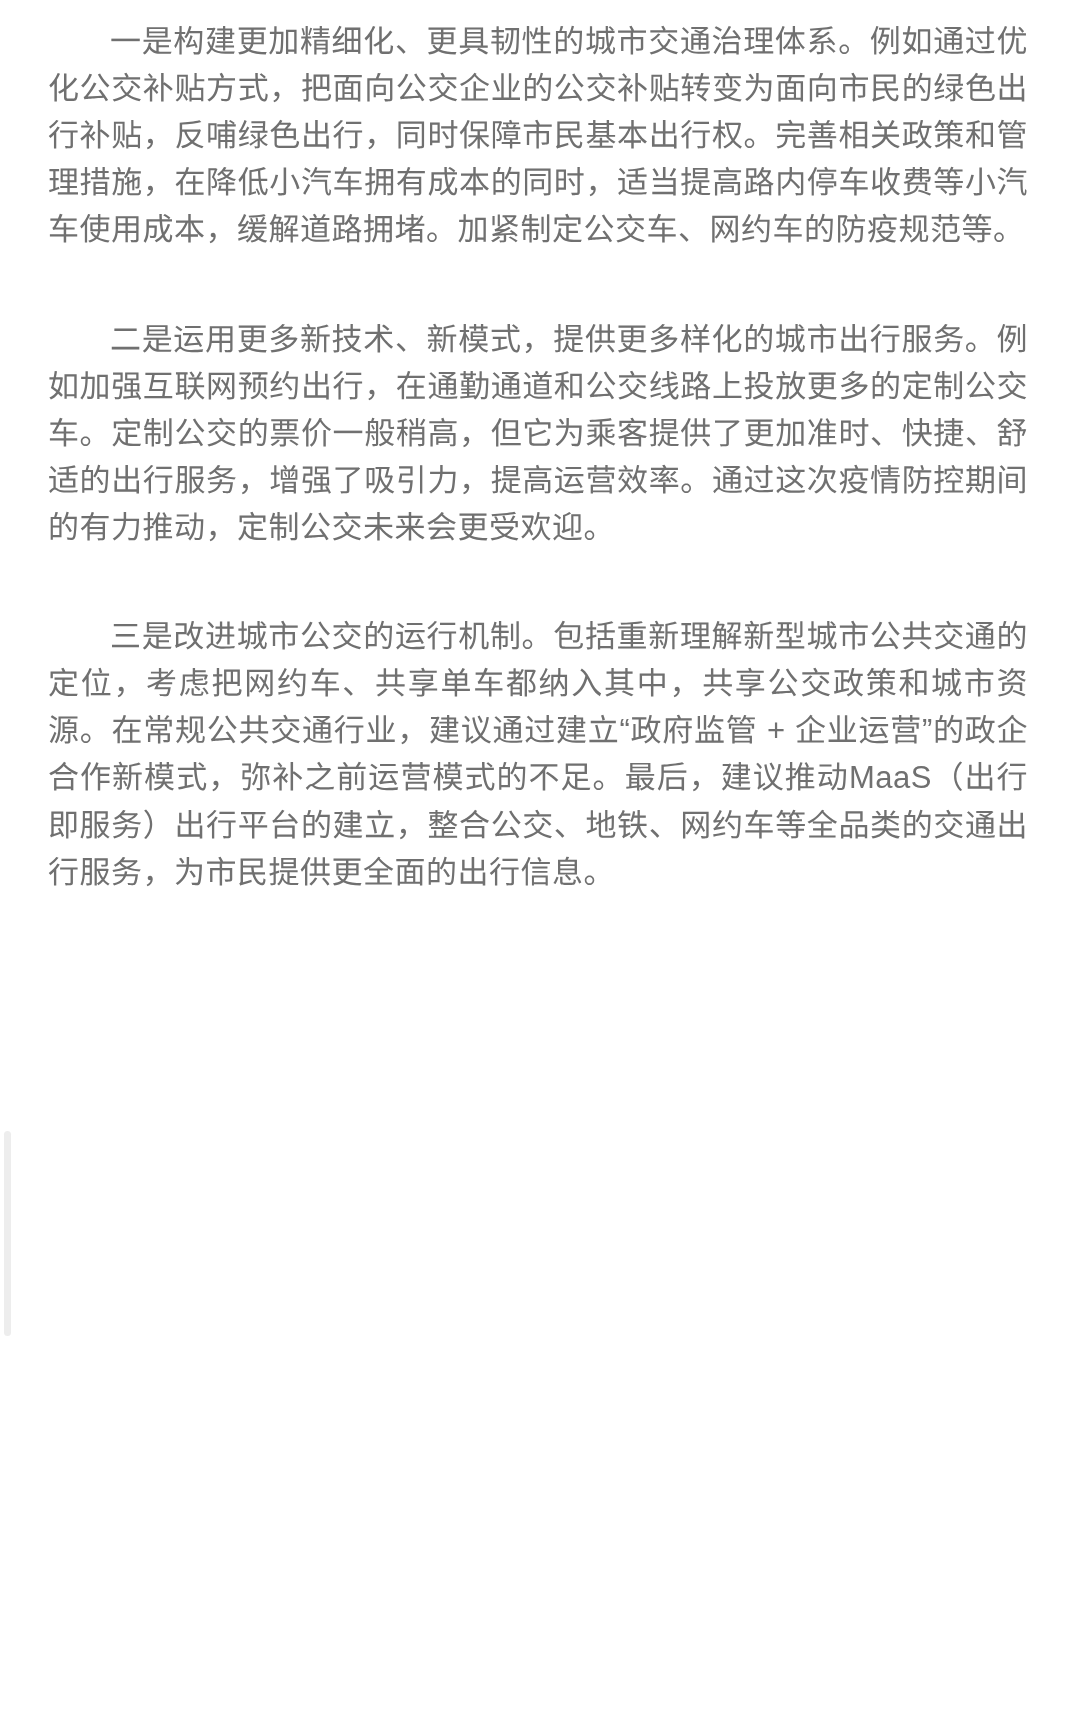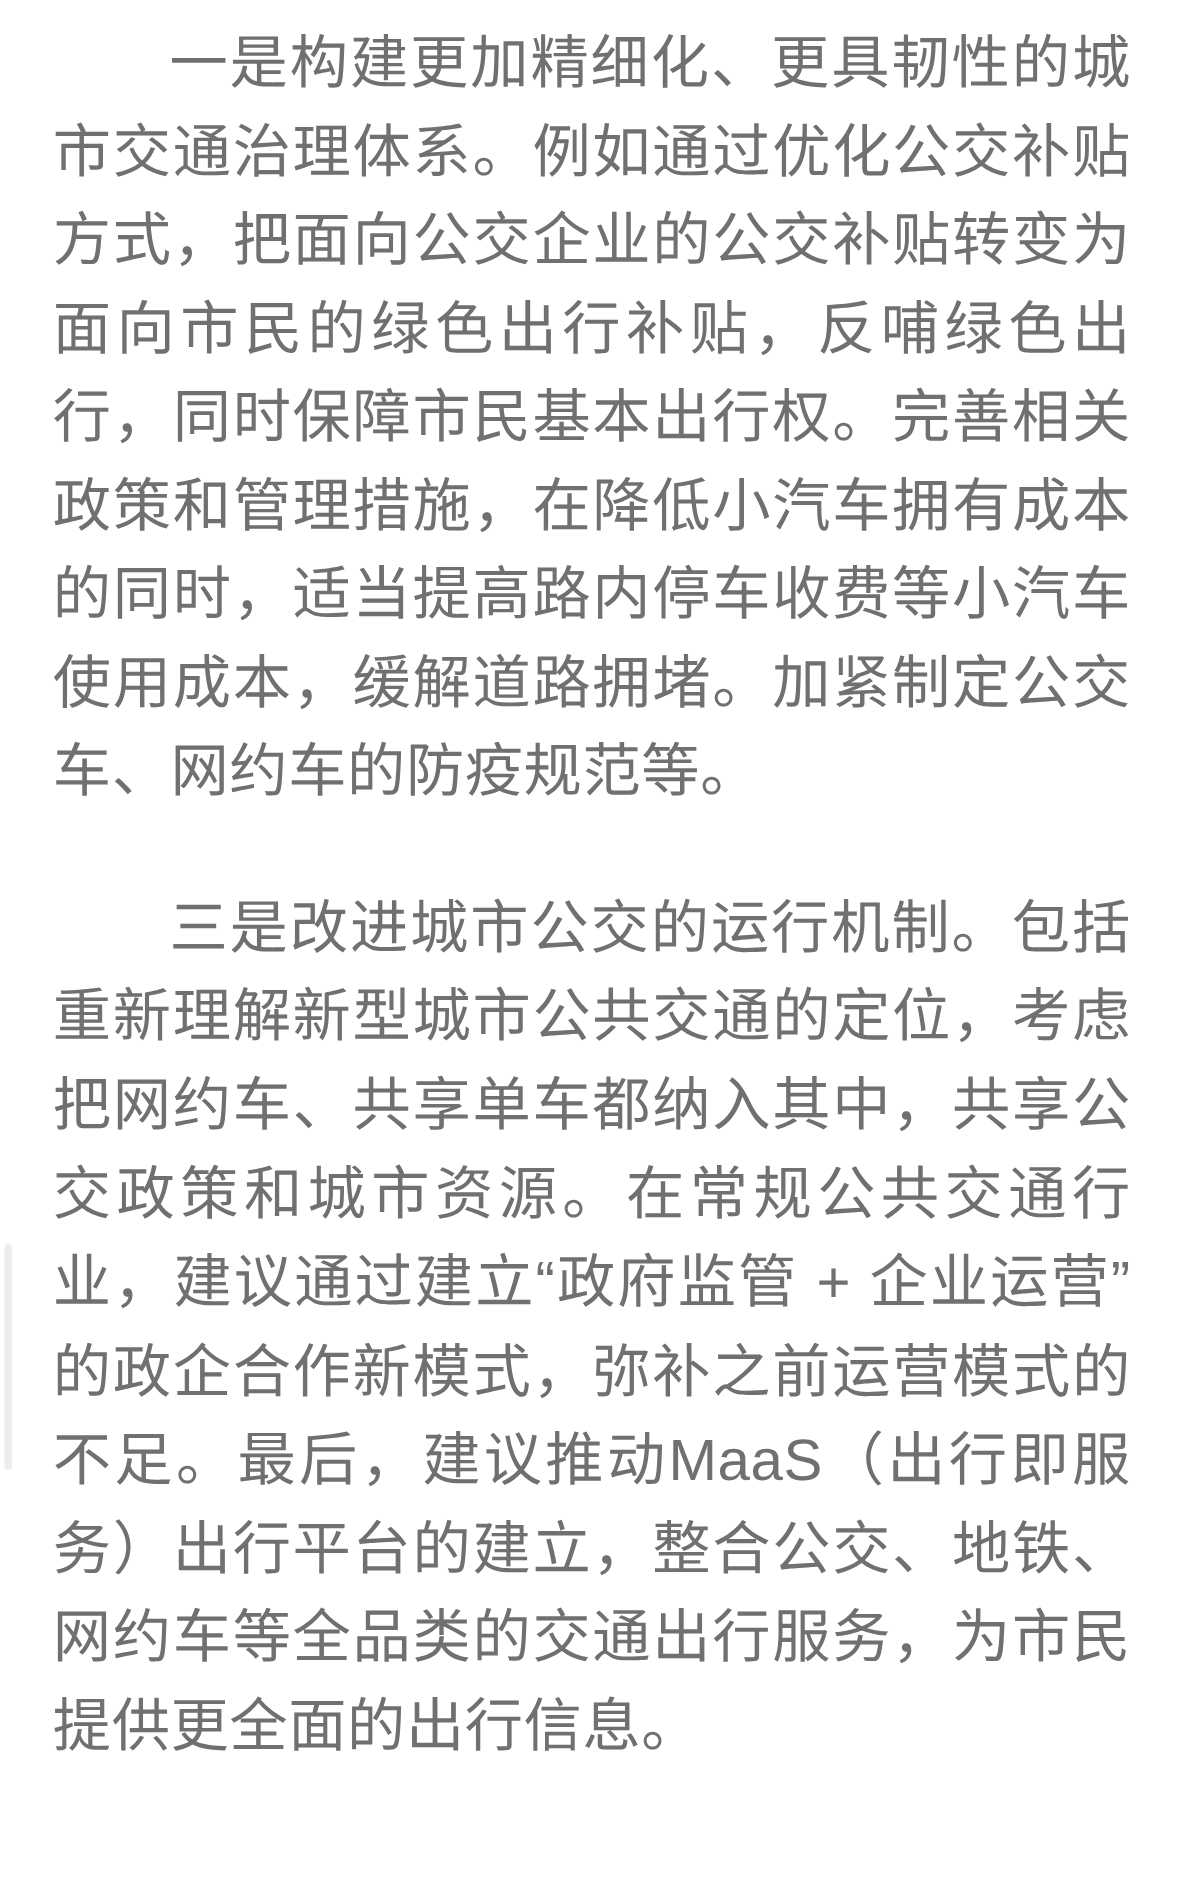--- a/index.html
+++ b/index.html
@@ -21,21 +21,21 @@
     width: 1080px;
     min-height: 1709px;
     padding: 18px 52px 30px 48px;
     background: #ffffff;
   }
   .article {
     display: block;
   }
   .para {
     margin: 0 0 62px 0;
-    font-size: 53px;
+    font-size: 31px;
     line-height: 1.52;
     letter-spacing: 0.5px;
     text-indent: 2em;
     text-align: justify;
     text-justify: inter-ideograph;
     color: #707070;
     word-break: break-all;
   }
   .para:last-child {
     margin-bottom: 0;
@@ -50,17 +50,18 @@
     border-radius: 4px;
     background: #ededed;
   }
 </style>
 </head>
 <body>
 
 <div class="page">
   <div class="article">
     <p class="para">一是构建更加精细化、更具韧性的城市交通治理体系。例如通过优化公交补贴方式，把面向公交企业的公交补贴转变为面向市民的绿色出行补贴，反哺绿色出行，同时保障市民基本出行权。完善相关政策和管理措施，在降低小汽车拥有成本的同时，适当提高路内停车收费等小汽车使用成本，缓解道路拥堵。加紧制定公交车、网约车的防疫规范等。</p>
+    <p class="para">二是运用更多新技术、新模式，提供更多样化的城市出行服务。例如加强互联网预约出行，在通勤通道和公交线路上投放更多的定制公交车。定制公交的票价一般稍高，但它为乘客提供了更加准时、快捷、舒适的出行服务，增强了吸引力，提高运营效率。通过这次疫情防控期间的有力推动，定制公交未来会更受欢迎。</p>
     <p class="para">三是改进城市公交的运行机制。包括重新理解新型城市公共交通的定位，考虑把网约车、共享单车都纳入其中，共享公交政策和城市资源。在常规公共交通行业，建议通过建立“政府监管 + 企业运营”的政企合作新模式，弥补之前运营模式的不足。最后，建议推动MaaS（出行即服务）出行平台的建立，整合公交、地铁、网约车等全品类的交通出行服务，为市民提供更全面的出行信息。</p>
   </div>
 </div>
 
 <div class="scroll-indicator"></div>
 
 </body></html>

